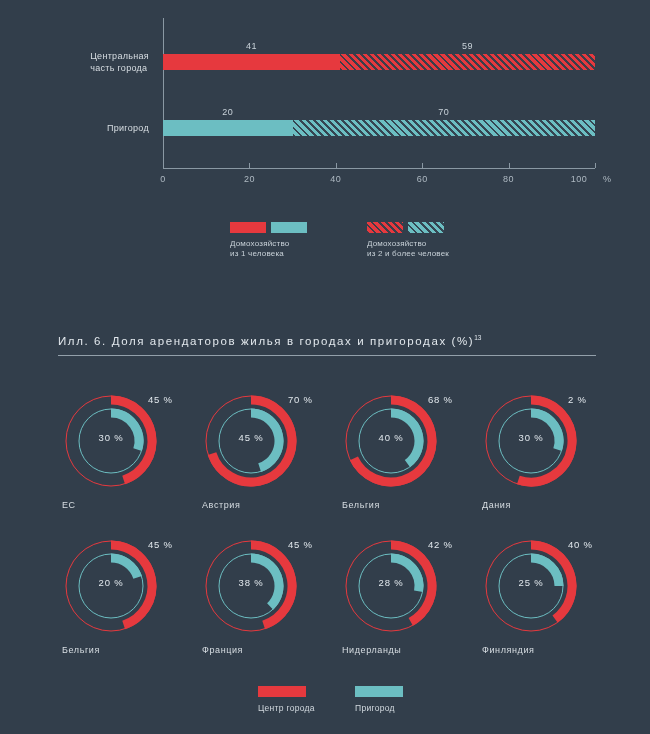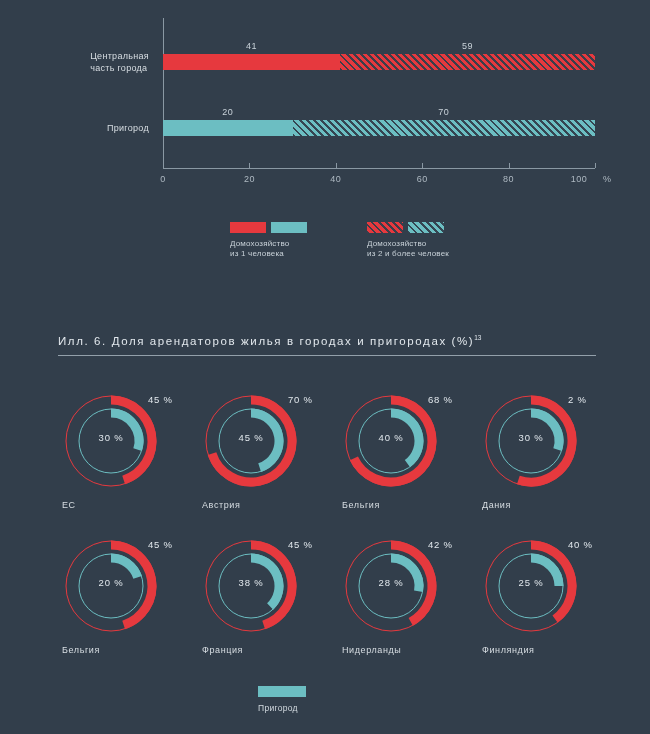--- a/index.html
+++ b/index.html
@@ -397,16 +397,20 @@
           <div class="donut-inner-label">25 %</div>
           <div class="donut-outer-label">40 %</div>
           <div class="donut-country">Финляндия</div>
         </div>
       </div>
     </div>
   </div>
 
 <div id="donut-legend">
     <div class="dlegend-item">
+      <div class="dlegend-sw" style="background: rgb(230, 57, 62);"></div>
+      <div class="dlegend-text">Центр города</div>
+    </div>
+    <div class="dlegend-item">
       <div class="dlegend-sw" style="background: rgb(108, 190, 194);"></div>
       <div class="dlegend-text">Пригород</div>
     </div>
   </div>
 
 </body></html>

